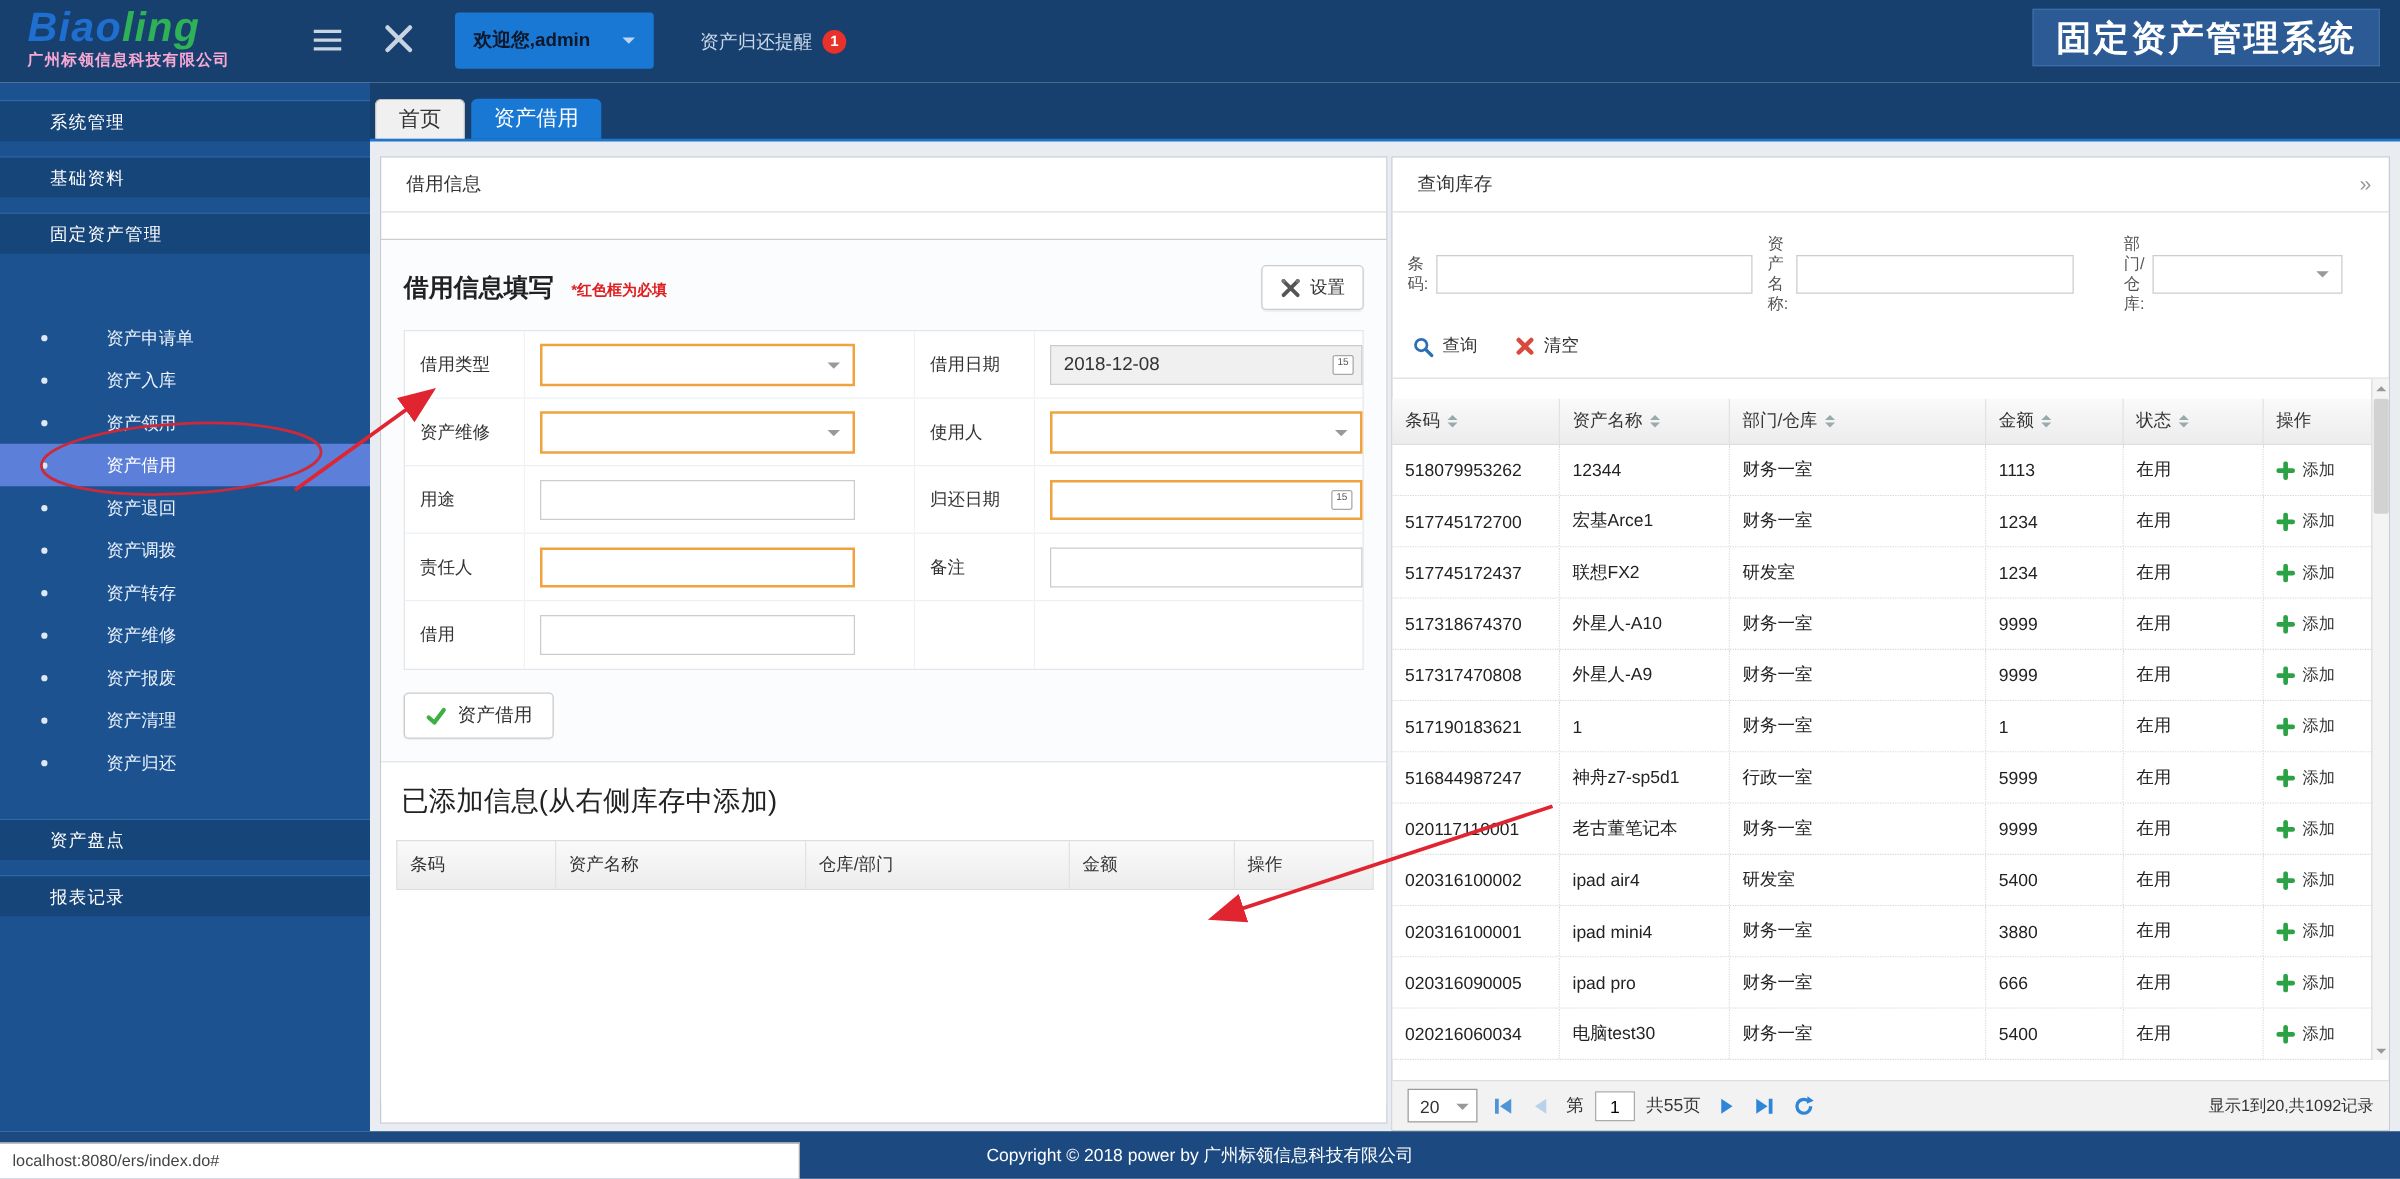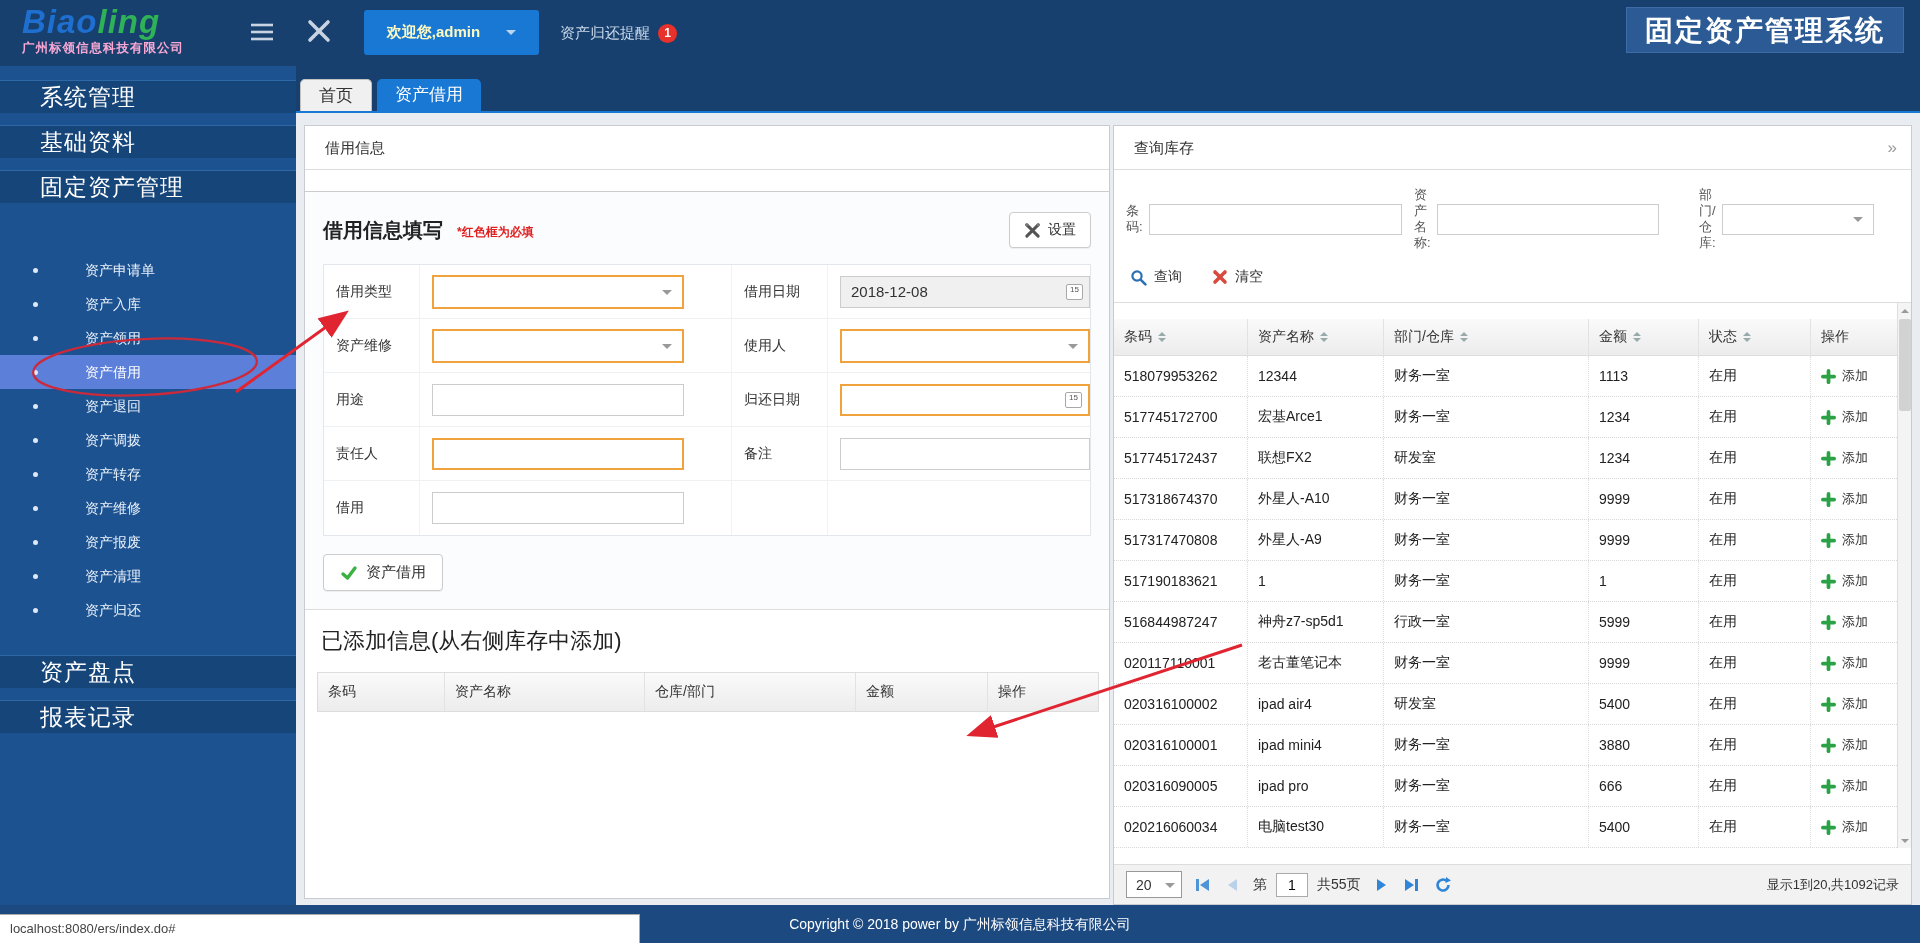--- a/index.html
+++ b/index.html
@@ -7,35 +7,35 @@
 
   
   .topbar { position:absolute; left:0; top:0; width:1920px; height:66px; background:#17406e; z-index:5; }
   .logo { position:absolute; left:22px; top:4px; width:230px; }
   .logo-main { font-size:33px; font-weight:bold; font-style:italic; letter-spacing:1px; line-height:36px; }
   .logo-blue { color:#1e6fd0; }
   .logo-green { color:#2eb157; }
   .logo-sub { font-size:12.5px; color:#f9a8d4; font-weight:bold; letter-spacing:1px; line-height:16px; }
   .hamburger { position:absolute; left:250px; top:22px; width:24px; height:20px; cursor:pointer; }
   .closex { position:absolute; left:306px; top:18px; width:26px; height:26px; cursor:pointer; }
-  .welcome-btn { position:absolute; left:364px; top:10px; width:175px; height:45px; background:#1878d4; border:none; border-radius:3px; color:#fef9c3; font-size:15px; font-weight:bold; cursor:pointer; font-family:inherit; display:flex; align-items:center; justify-content:center; gap:26px; }
+  .welcome-btn { position:absolute; left:364px; top:10px; width:159px; height:45px; background:#1878d4; border:none; border-radius:3px; color:#0f172a; font-size:15px; font-weight:bold; cursor:pointer; font-family:inherit; display:flex; align-items:center; justify-content:center; gap:26px; }
   .welcome-caret { width:0; height:0; border:5px solid transparent; border-top-color:#bcd6f2; margin-top:5px; }
   .reminder { position:absolute; left:560px; top:20px; height:26px; display:flex; align-items:center; gap:8px; color:#c9d8ea; font-size:15px; cursor:pointer; }
   .badge { display:inline-block; min-width:19px; height:19px; border-radius:10px; background:#e8312a; color:#fff; font-size:12px; font-weight:bold; text-align:center; line-height:19px; }
   .app-title { position:absolute; right:16px; top:7px; height:46px; line-height:46px; padding:0 18px; background:#2b5a94; border:1px solid #3e6ca6; color:#fff; font-size:28px; font-weight:bold; letter-spacing:2px; }
 
   
   .tabstrip { position:absolute; left:296px; top:66px; right:0; height:47px; background:#17406e; border-bottom:2px solid #1878d4; display:flex; align-items:flex-end; padding-left:4px; z-index:4; }
   .tab { height:32px; line-height:32px; padding:0 18px; font-size:17px; border-radius:5px 5px 0 0; margin-right:5px; cursor:pointer; }
   .tab.plain { background:#f0f0f0; border:1px solid #c2c2c2; border-bottom:none; color:#333; }
   .tab.active { background:#1878d4; color:#fff; }
 
   
   .sidebar { position:absolute; left:0; top:66px; width:296px; height:839px; background:#1d5291; padding-top:14px; z-index:3; }
-  .side-band { height:33px; line-height:33px; background:#16457a; border-top:1px solid #2e69a5; color:#fff; font-size:23px; padding-left:40px; margin-bottom:12px; cursor:pointer; letter-spacing:1px; }
+  .side-band { height:33px; line-height:33px; background:#16457a; border-top:1px solid #2e69a5; color:#fff; font-size:14px; padding-left:40px; margin-bottom:12px; cursor:pointer; letter-spacing:1px; }
   .submenu { margin:50px 0 28px 0; }
   .submenu-item { position:relative; height:34px; line-height:34px; padding-left:85px; color:#eaf2fb; font-size:14px; cursor:pointer; }
   .submenu-item.active { background:#5c7fd9; color:#fff; }
   .bullet { position:absolute; left:33px; top:15px; width:5px; height:5px; border-radius:50%; background:#dfe9f5; }
 
   
   .content { position:absolute; left:296px; top:113px; right:0; bottom:38px; background:#e9edf2; }
   .panel { position:absolute; background:#fff; border:1px solid #c8ccd2; }
   .left-panel  { left:8px;  top:12px; width:806px; height:774px; }
   .right-panel { left:817px; top:12px; right:8px;  height:780px; }

